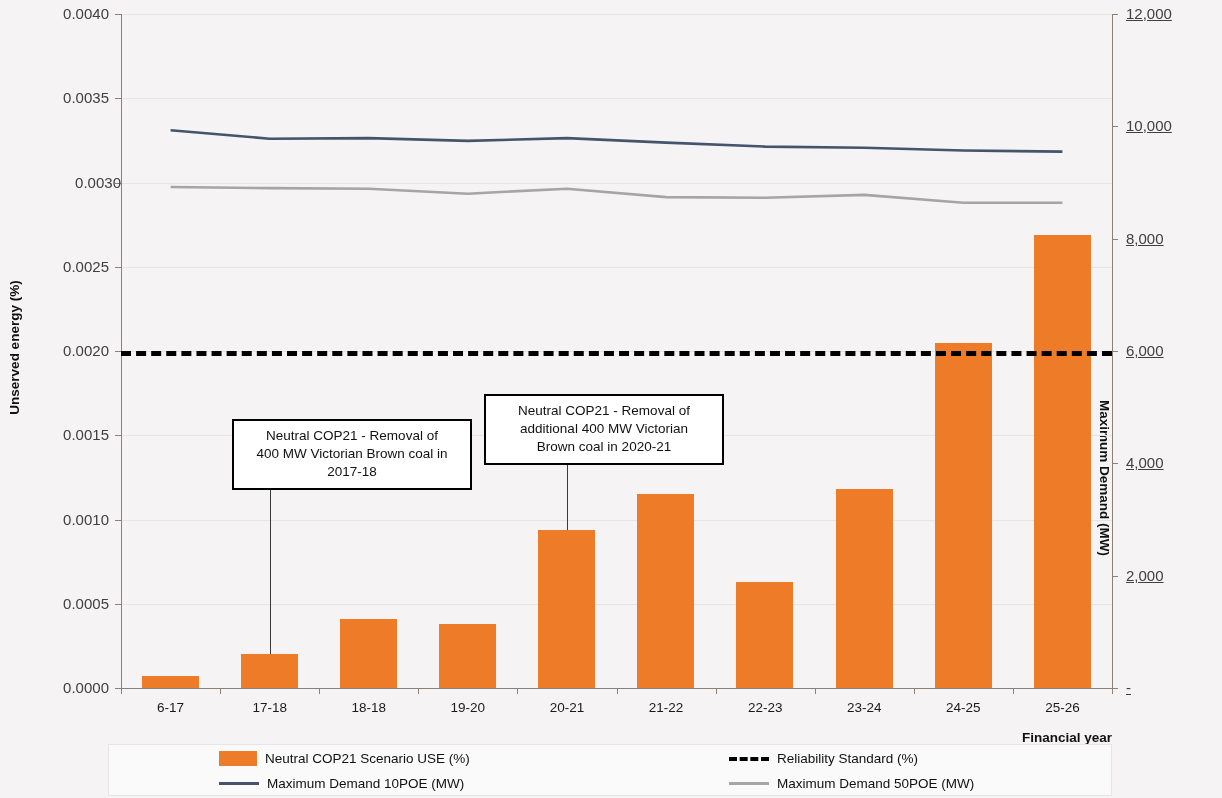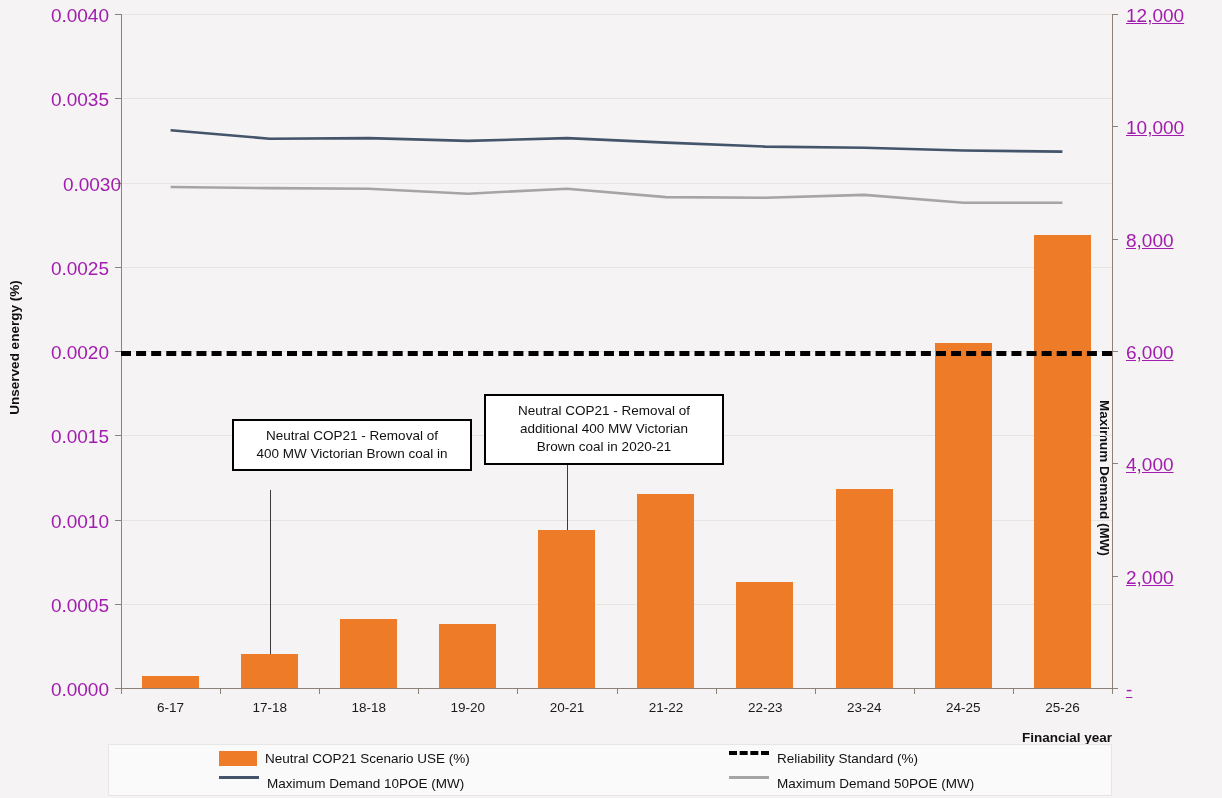--- a/index.html
+++ b/index.html
@@ -20,21 +20,21 @@
     transform:rotate(-90deg);transform-origin:center center;
   }
   #ylabel-right{
     left:1112px;top:378px;width:200px;text-align:center;
     transform:rotate(90deg);transform-origin:left top;
   }
   #xlabel{
     left:121px;top:730px;width:991px;text-align:right;
   }
   .tick-label{
-    position:absolute;font-size:19px;color:#a21caf;white-space:nowrap;
+    position:absolute;font-size:15px;color:#404040;white-space:nowrap;
   }
   .tick-left{right:0;text-align:right;width:86px;}
   .tick-right{left:0;text-align:left;width:86px;text-decoration:underline;}
   .xtick{position:absolute;font-size:13.5px;color:#1a1a1a;text-align:center;top:700px;}
   .gridline{position:absolute;left:121px;width:991px;height:1px;background:#e6e3e3;}
   .tickmark-l{position:absolute;width:6px;height:1px;background:#8b8178;left:115px;}
   .tickmark-r{position:absolute;width:6px;height:1px;background:#8b8178;left:1112px;}
   .xtickmark{position:absolute;width:1px;height:6px;background:#8b8178;top:688px;}
   #axis-left{position:absolute;left:121px;top:14px;width:1px;height:675px;background:#8b8178;}
   #axis-right{position:absolute;left:1112px;top:14px;width:1px;height:675px;background:#8b8178;}
@@ -47,21 +47,21 @@
   .annotation-box{
     position:absolute;background:#ffffff;border:2px solid #000;
     font-size:13.5px;color:#111;line-height:1.35;text-align:center;
     padding:6px 8px;box-sizing:border-box;
   }
   .leader{position:absolute;width:1px;background:#3a3a3a;}
   #legend{
     position:absolute;left:108px;top:744px;width:1002px;height:50px;
     background:#fbfafa;border:1px solid #e8e5e5;
   }
-  .legend-item{position:absolute;display:flex;align-items:flex-start;}
+  .legend-item{position:absolute;display:flex;align-items:center;}
   .legend-label{font-size:13.5px;color:#111;white-space:nowrap;}
   .swatch-box{width:38px;height:15px;background:#ee7b27;margin-right:8px;}
   .swatch-dash{width:40px;height:0;border-top:4px dashed #000;margin-right:8px;}
   .swatch-line{width:40px;height:3px;margin-right:8px;}
   svg{display:block;}
 </style>
 </head>
 <body>
 
 <div id="chart-root">
@@ -164,20 +164,21 @@
     <polyline id="line-50poe" fill="none" stroke="#a5a5a5" stroke-width="2.6" points="170.6,187.0 269.6,188.1 368.8,188.7 467.8,193.7 567.0,188.7 666.0,197.1 765.1,197.7 864.3,194.9 963.3,202.7 1062.4,202.7"></polyline>
   </svg>
 
   <div id="reliability-line" style="top: 351px;"></div>
 
   <div id="annotations">
     <div class="leader" id="leader-1" style="left: 270px; top: 490px; height: 164px;"></div>
     <div class="annotation-box" id="anno-1" style="left:232px;top:419px;width:240px;">
       <div>Neutral  COP21 - Removal of</div>
       <div>400 MW Victorian  Brown coal in</div>
+      <div>2017-18</div>
     </div>
 
     <div class="leader" id="leader-2" style="left: 567px; top: 465px; height: 65px;"></div>
     <div class="annotation-box" id="anno-2" style="left:484px;top:394px;width:240px;">
       <div>Neutral  COP21 - Removal of</div>
       <div>additional  400 MW Victorian</div>
       <div>Brown coal in 2020-21</div>
     </div>
   </div>
 

